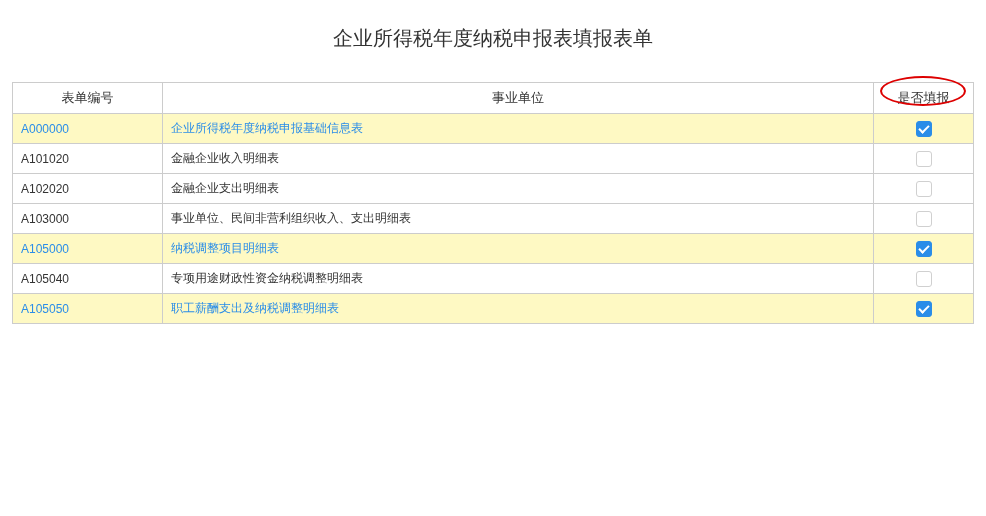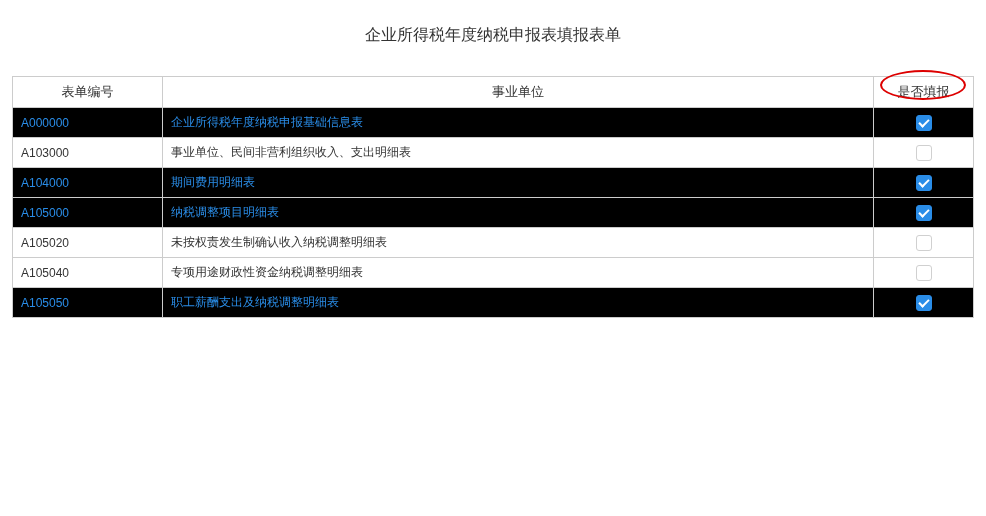--- a/index.html
+++ b/index.html
@@ -9,21 +9,21 @@
     }
     body {
       font-family: "Microsoft YaHei", Arial, sans-serif;
       font-size: 13px;
       background: #fff;
       width: 986px;
     }
     .title {
       text-align: center;
       padding: 25px 0 30px;
-      font-size: 16px;
+      font-size: 20px;
       color: #333;
     }
     .table-wrap {
       padding: 0 12px;
       position: relative;
     }
     table {
       width: 100%;
       border-collapse: collapse;
       table-layout: fixed;
@@ -52,21 +52,21 @@
       width: 100px;
     }
     .chk-cell {
       text-align: center;
     }
     .row-link td:first-child,
     .row-link td:nth-child(2) {
       color: #2a8de8;
     }
     .row-hl td {
-      background: #000000;
+      background: #fef9c3;
     }
     .chk {
       display: inline-block;
       width: 16px;
       height: 16px;
       border-radius: 3px;
       border: 1px solid #d0d0d0;
       vertical-align: middle;
     }
     .chk-on {
@@ -111,38 +111,38 @@
         <th class="col-check">是否填报</th>
       </tr>
     </thead>
     <tbody id="tb">
         <tr class="row-link row-hl">
           <td>A000000</td>
           <td>企业所得税年度纳税申报基础信息表</td>
           <td class="chk-cell"><span class="chk chk-on"></span></td>
         </tr>
         <tr class="">
+          <td>A101020</td>
+          <td>金融企业收入明细表</td>
+          <td class="chk-cell"><span class="chk"></span></td>
+        </tr>
+        <tr class="">
+          <td>A102020</td>
+          <td>金融企业支出明细表</td>
+          <td class="chk-cell"><span class="chk"></span></td>
+        </tr>
+        <tr class="">
           <td>A103000</td>
           <td>事业单位、民间非营利组织收入、支出明细表</td>
           <td class="chk-cell"><span class="chk"></span></td>
         </tr>
         <tr class="row-link row-hl">
-          <td>A104000</td>
-          <td>期间费用明细表</td>
-          <td class="chk-cell"><span class="chk chk-on"></span></td>
-        </tr>
-        <tr class="row-link row-hl">
           <td>A105000</td>
           <td>纳税调整项目明细表</td>
           <td class="chk-cell"><span class="chk chk-on"></span></td>
-        </tr>
-        <tr class="">
-          <td>A105020</td>
-          <td>未按权责发生制确认收入纳税调整明细表</td>
-          <td class="chk-cell"><span class="chk"></span></td>
         </tr>
         <tr class="">
           <td>A105040</td>
           <td>专项用途财政性资金纳税调整明细表</td>
           <td class="chk-cell"><span class="chk"></span></td>
         </tr>
         <tr class="row-link row-hl">
           <td>A105050</td>
           <td>职工薪酬支出及纳税调整明细表</td>
           <td class="chk-cell"><span class="chk chk-on"></span></td>

